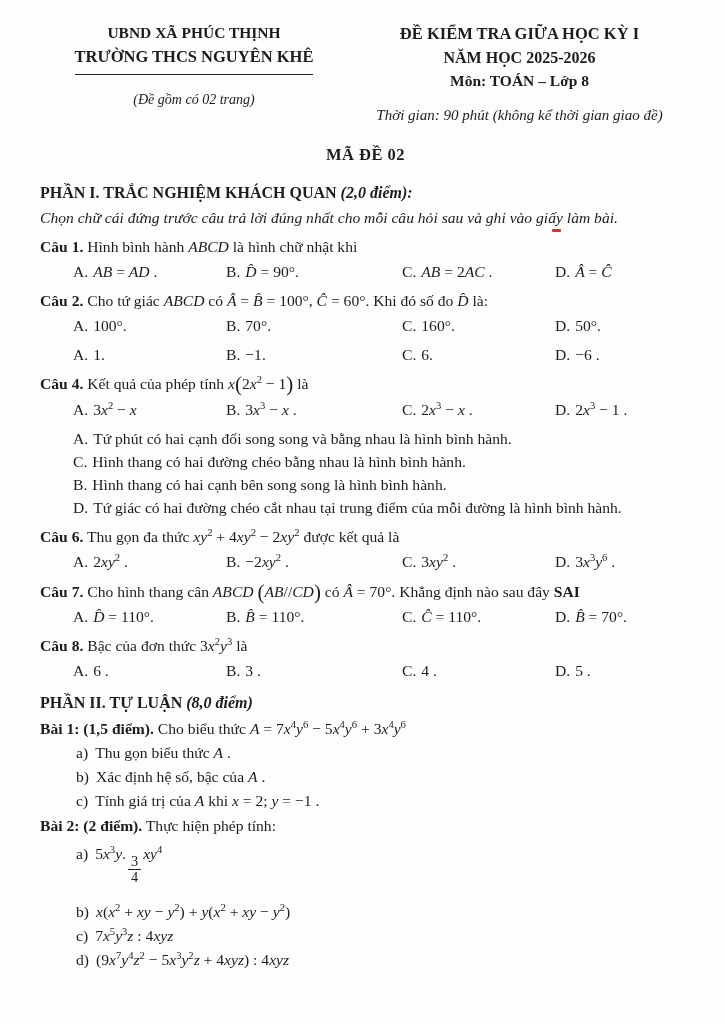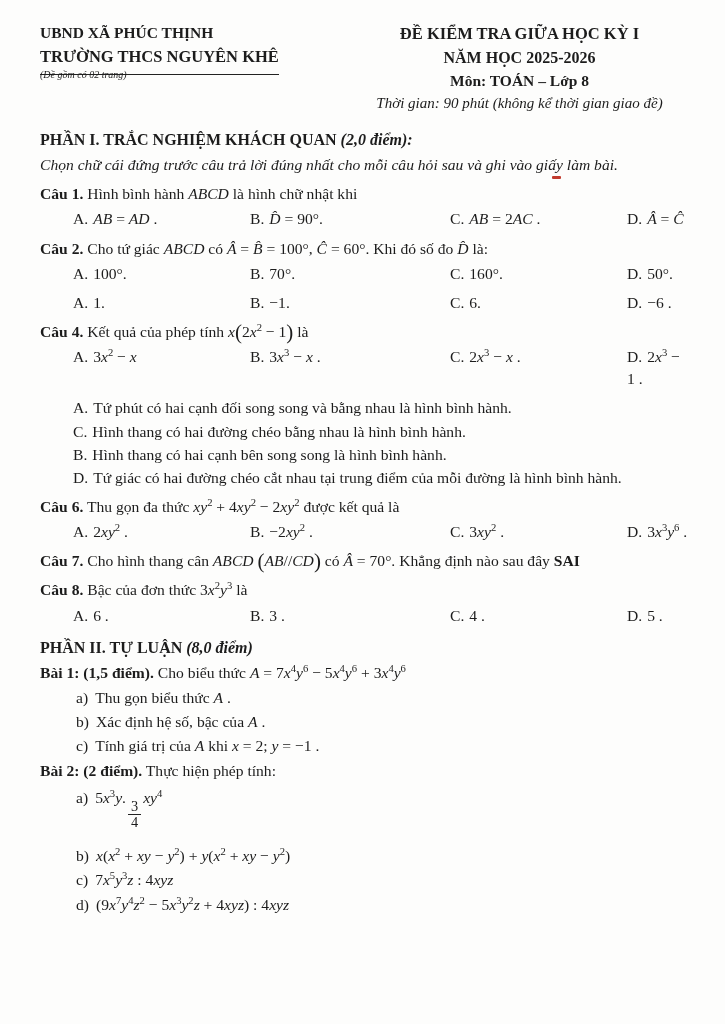--- a/index.html
+++ b/index.html
@@ -10,39 +10,39 @@
     overflow:hidden;
     font-family:"Liberation Serif","DejaVu Serif",serif;
     color:#1c1c1c;
     font-size:15.6px;
     line-height:1.42;
     box-sizing:border-box;
     padding:22px 34px 0 40px;
   }
   
   .header{display:flex;}
-  .h-left{width:308px;flex-shrink:0;}
+  .h-left{width:308px;text-align:center;flex-shrink:0;}
   .h-right{flex:1;text-align:center;}
   .org1{font-weight:bold;font-size:15.5px;}
   .org2{font-weight:bold;font-size:16.5px;margin-top:1px;}
   .org2 .u{border-bottom:1.6px solid #222;padding-bottom:8px;}
-  .note{font-style:italic;font-size:10px;}
+  .note{font-style:italic;font-size:14px;margin-top:22px;}
   .t1{font-weight:bold;font-size:16.5px;}
   .t2{font-weight:bold;font-size:16px;margin-top:2px;}
   .t3{font-weight:bold;font-size:15.5px;}
-  .t4{font-style:italic;font-size:15px;margin-top:1px;}
+  .t4{font-style:italic;font-size:15px;margin-top:13px;}
   .ma-de{text-align:center;font-weight:bold;font-size:16.5px;margin-top:17px;letter-spacing:.5px;}
   
   .p1-head{font-weight:bold;font-size:16px;margin-top:15px;}
   .instruction{font-style:italic;margin-top:2px;position:relative;}
   .red-mark{position:absolute;left:512px;top:22px;width:9px;height:3px;background:#c23b2e;border-radius:1px;}
   
   .q{margin-top:7px;}
   .q-stem .q-label{font-weight:bold;}
-  .opts-row{display:grid;grid-template-columns:153px 176px 153px 1fr;margin-left:33px;margin-top:3px;gap:24px;}
+  .opts-row{display:grid;grid-template-columns:153px 176px 153px 1fr;margin-left:33px;margin-top:3px;}
   .opts-list{margin-left:33px;}
   .opts-list .opt{margin-top:1px;}
   .opt .ol{margin-right:5px;}
   sup{font-size:.68em;line-height:0;}
   i{font-style:italic;}
   .bp{font-size:1.35em;font-weight:400;line-height:1;vertical-align:-.08em;}
   .frac{display:inline-flex;flex-direction:column;align-items:center;vertical-align:-.55em;line-height:1.02;font-size:.92em;margin:0 2px;}
   .frac .fn{border-bottom:1.3px solid #222;padding:0 3px;}
   .frac .fd{padding:0 3px;}
   
@@ -66,20 +66,21 @@
       <div class="note">(Đề gồm có 02 trang)</div>
     </div>
     <div class="h-right">
       <div class="t1">ĐỀ KIỂM TRA GIỮA HỌC KỲ I</div>
       <div class="t2">NĂM HỌC 2025-2026</div>
       <div class="t3">Môn: TOÁN – Lớp 8</div>
       <div class="t4">Thời gian: 90 phút (không kể thời gian giao đề)</div>
     </div>
   </div>
 
+  <div class="ma-de">MÃ ĐỀ 02</div>
 
   <div class="p1-head">PHẦN I. TRẮC NGHIỆM KHÁCH QUAN <i>(2,0 điểm):</i></div>
   <div class="instruction">
     <span>Chọn chữ cái đứng trước câu trả lời đúng nhất cho mỗi câu hỏi sau và ghi vào giấy làm bài.</span>
     <span class="red-mark"></span>
   </div>
 
   <div class="q">
     <div class="q-stem">
       <span class="q-label">Câu 1.</span>
@@ -147,20 +148,26 @@
       <div class="opt"><span class="ol">B.</span><span>−2<i>xy</i><sup>2</sup> .</span></div>
       <div class="opt"><span class="ol">C.</span><span>3<i>xy</i><sup>2</sup> .</span></div>
       <div class="opt"><span class="ol">D.</span><span>3<i>x</i><sup>3</sup><i>y</i><sup>6</sup> .</span></div>
     </div>
   </div>
 
   <div class="q">
     <div class="q-stem">
       <span class="q-label">Câu 7.</span>
       <span>Cho hình thang cân <i>ABCD</i> <span class="bp">(</span><i>AB</i>//<i>CD</i><span class="bp">)</span> có <i>Â</i> = 70°. Khẳng định nào sau đây <b>SAI</b></span>
+    </div>
+    <div class="opts-row">
+      <div class="opt"><span class="ol">A.</span><span><i>D̂</i> = 110°.</span></div>
+      <div class="opt"><span class="ol">B.</span><span><i>B̂</i> = 110°.</span></div>
+      <div class="opt"><span class="ol">C.</span><span><i>Ĉ</i> = 110°.</span></div>
+      <div class="opt"><span class="ol">D.</span><span><i>B̂</i> = 70°.</span></div>
     </div>
   </div>
 
   <div class="q">
     <div class="q-stem">
       <span class="q-label">Câu 8.</span>
       <span>Bậc của đơn thức 3<i>x</i><sup>2</sup><i>y</i><sup>3</sup> là</span>
     </div>
     <div class="opts-row">
       <div class="opt"><span class="ol">A.</span><span>6 .</span></div>

